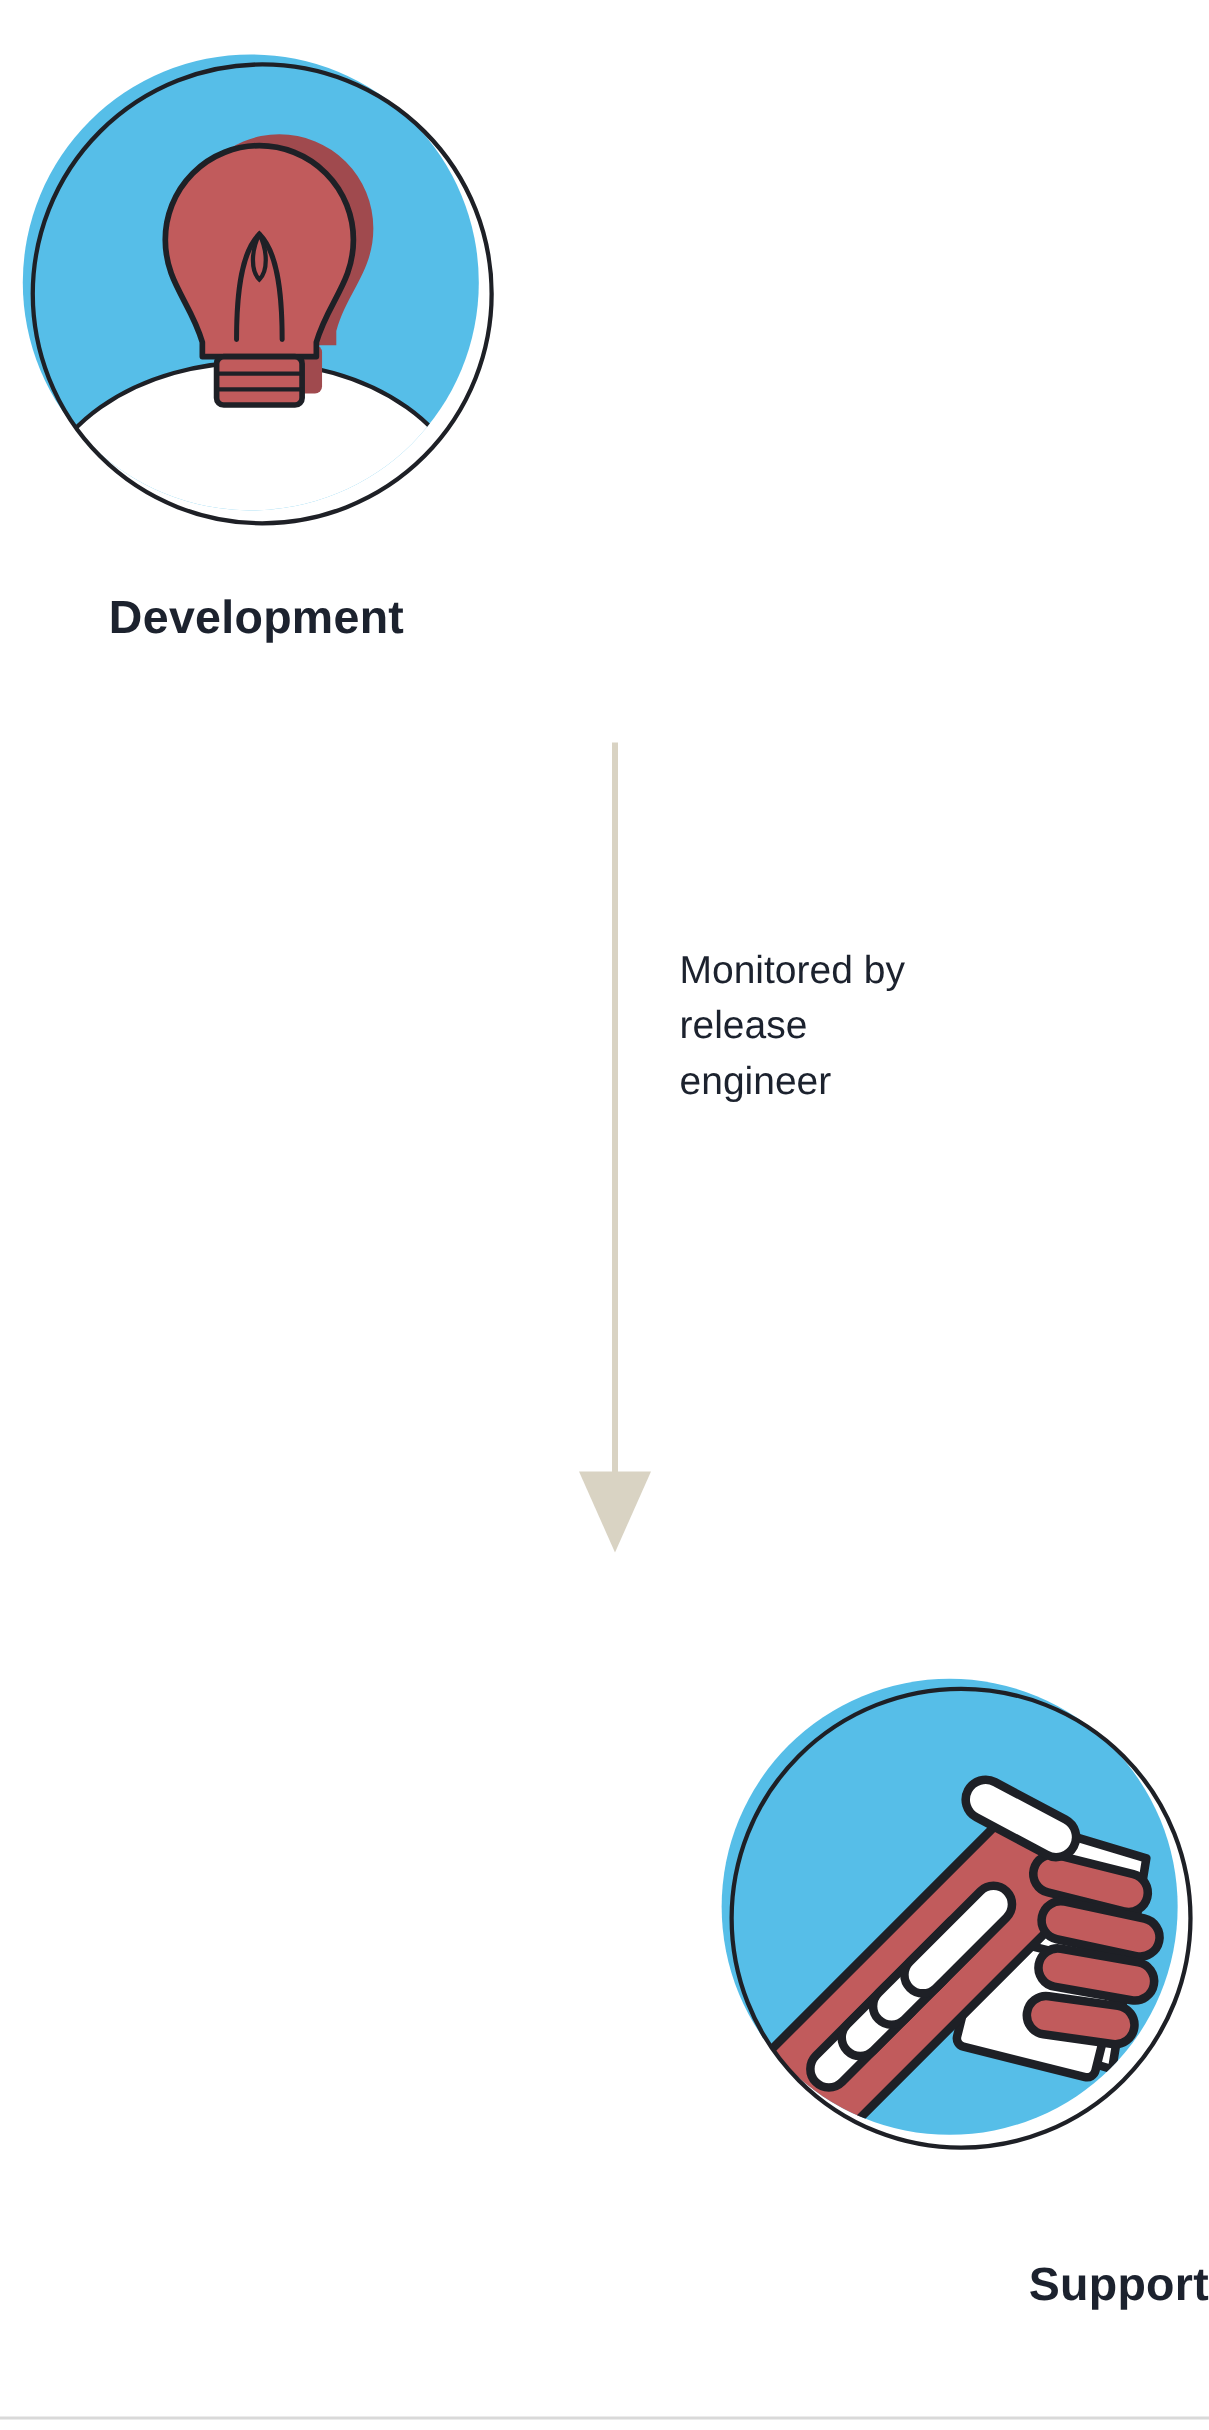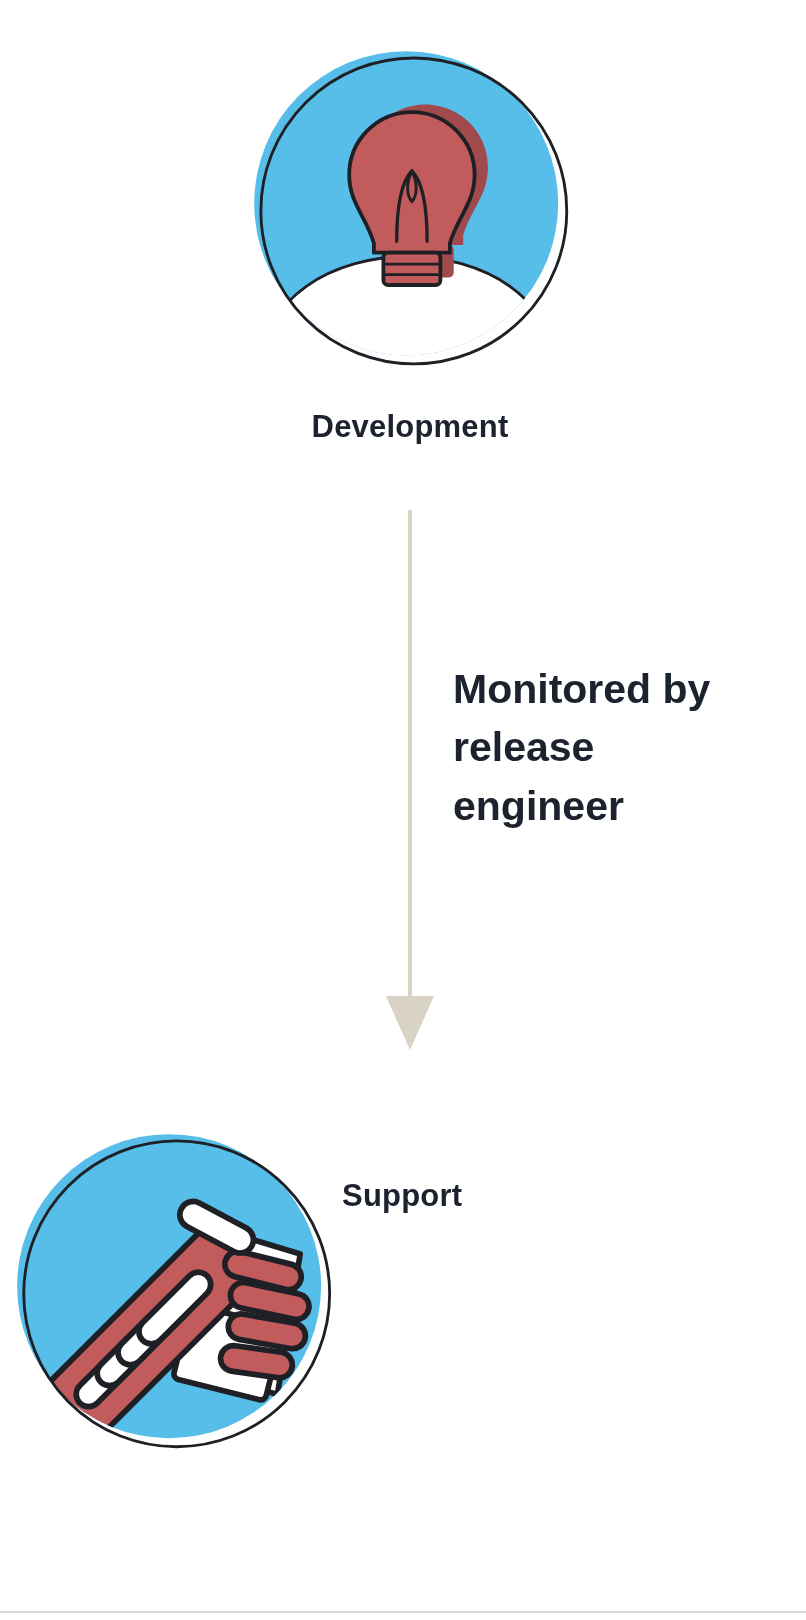--- a/index.html
+++ b/index.html
@@ -3,37 +3,36 @@
 <meta charset="utf-8">
 <style>
   html,body{margin:0;padding:0;background:#fff;}
   .page{
     width:806px;height:1620px;position:relative;overflow:hidden;
     background:#fff;margin:0 auto;
     font-family:"Liberation Sans", sans-serif;
     color:var(--text,#1C222E);
   }
   .top-row{
-    display:flex;justify-content:center;gap:12px;padding-top:38px;margin-left:14px;
+    display:flex;gap:12px;padding-top:23px;
   }
   .node{display:flex;flex-direction:column;align-items:center;}
   .node-svg{width:342px;height:342px;overflow:visible;display:block;}
   .node-label{
     margin-top:28px;font-size:31px;font-weight:700;letter-spacing:.2px;
     color:var(--text,#1C222E);text-align:center;line-height:1.2;
   }
   .connector{position:relative;height:600px;margin-top:10px;}
   .arrow-svg{position:absolute;left:calc(50% - 25px);top:55px;overflow:visible;}
   .connector-label{
-    position:absolute;left:calc(50% + 50px);top:205px;width:260px;
-    font-size:41px;line-height:1.42;white-space:pre-line;
+    position:absolute;left:calc(50% + 50px);top:188px;width:260px;
+    font-size:26px;line-height:1.42;white-space:pre-line;
     color:var(--text,#1C222E);
-    font-weight:bold;
   }
-  .bottom-node{display:flex;flex-direction:row;align-items:flex-start;margin-top:64px;}
+  .bottom-node{display:flex;flex-direction:column;align-items:flex-end;margin-top:64px;}
   .bottom-node .node-label{margin-top:58px;}
   .page-edge-line{
     position:absolute;left:0;right:0;bottom:7px;height:2px;background:#d9d9d9;
   }
 </style>
 </head>
 <body>
 
 <div class="page">
 

